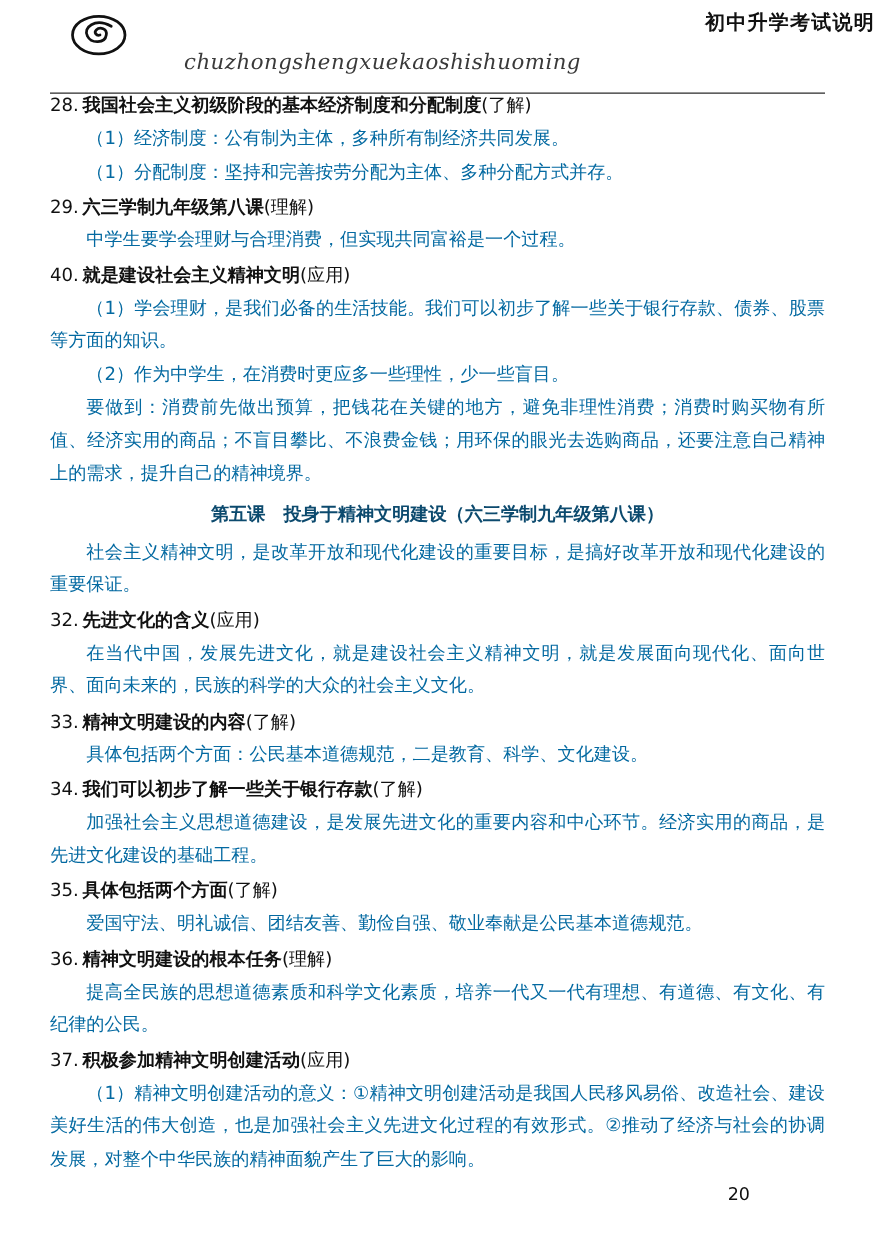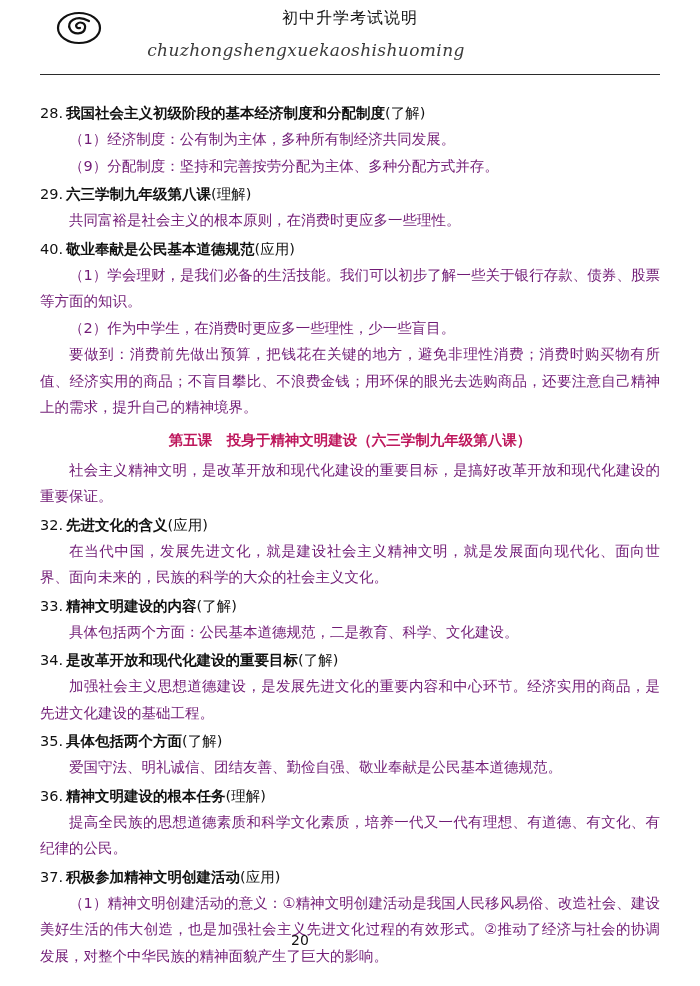--- a/index.html
+++ b/index.html
@@ -34,23 +34,23 @@
     width: 46px;
     height: 36px;
   }
   .logo svg { display: block; }
 
   .header-title {
     position: absolute;
     left: 0;
     top: 8px;
     width: 700px;
-    text-align: center;
+    text-align: right;
     font-size: 16px;
-    font-weight: normal;
+    font-weight: bold;
     letter-spacing: 1px;
     color: #111;
   }
   .header-city {
     position: absolute;
     left: 40px;
     top: 36px;
     font-size: 17px;
     font-weight: bold;
     font-style: italic;
@@ -75,21 +75,21 @@
     left: 40px;
     top: 74px;
     width: 620px;
     border-top: 1px solid #2b2b2b;
   }
 
   
   .content {
     position: absolute;
     left: 40px;
-    top: 100px;
+    top: 72px;
     width: 620px;
   }
   .item {
     margin-bottom: 2px;
   }
   .q-line {
     font-size: 14.5px;
     line-height: 26px;
     font-weight: bold;
     color: #111;
@@ -99,41 +99,41 @@
     display: inline-block;
     width: 26px;
     font-weight: normal;
   }
   .q-text { font-weight: bold; }
   .tag { font-weight: normal; }
 
   .p {
     font-size: 14.5px;
     line-height: 26.5px;
-    color: #701a75;
+    color: #0369a1;
     text-indent: 29px;
     margin: 0;
     text-align: justify;
   }
 
   .section-title {
     font-size: 14.5px;
     font-weight: bold;
     line-height: 30px;
     text-align: center;
     margin: 4px 0 2px 0;
-    color: #be185d;
+    color: #0c4a6e;
   }
 
   .footer {
     position: absolute;
     left: 0;
-    bottom: 38px;
+    bottom: 22px;
     width: 600px;
-    text-align: center;
+    text-align: right;
     font-size: 14px;
     color: #111;
   }
 </style>
 </head>
 <body>
 
 <div class="page">
 
   <div class="header">
@@ -148,33 +148,33 @@
     <div class="rule"></div>
   </div>
 
   <div class="content">
 
     <div class="item">
       <div class="q-line">
         <span class="q-num">28.</span><span class="q-text">我国社会主义初级阶段的基本经济制度和分配制度</span><span class="tag">(了解)</span>
       </div>
       <p class="p">（1）经济制度：公有制为主体，多种所有制经济共同发展。</p>
-      <p class="p">（9）分配制度：坚持和完善按劳分配为主体、多种分配方式并存。</p>
+      <p class="p">（1）分配制度：坚持和完善按劳分配为主体、多种分配方式并存。</p>
     </div>
 
     <div class="item">
       <div class="q-line">
         <span class="q-num">29.</span><span class="q-text">六三学制九年级第八课</span><span class="tag">(理解)</span>
       </div>
-      <p class="p">共同富裕是社会主义的根本原则，在消费时更应多一些理性。</p>
-    </div>
-
-    <div class="item">
-      <div class="q-line">
-        <span class="q-num">40.</span><span class="q-text">敬业奉献是公民基本道德规范</span><span class="tag">(应用)</span>
+      <p class="p">中学生要学会理财与合理消费，但实现共同富裕是一个过程。</p>
+    </div>
+
+    <div class="item">
+      <div class="q-line">
+        <span class="q-num">40.</span><span class="q-text">就是建设社会主义精神文明</span><span class="tag">(应用)</span>
       </div>
       <p class="p">（1）学会理财，是我们必备的生活技能。我们可以初步了解一些关于银行存款、债券、股票等方面的知识。</p>
       <p class="p">（2）作为中学生，在消费时更应多一些理性，少一些盲目。</p>
       <p class="p">要做到：消费前先做出预算，把钱花在关键的地方，避免非理性消费；消费时购买物有所值、经济实用的商品；不盲目攀比、不浪费金钱；用环保的眼光去选购商品，还要注意自己精神上的需求，提升自己的精神境界。</p>
     </div>
 
     <div class="section-title">第五课　投身于精神文明建设（六三学制九年级第八课）</div>
 
     <div class="item">
       <p class="p">社会主义精神文明，是改革开放和现代化建设的重要目标，是搞好改革开放和现代化建设的重要保证。</p>
@@ -189,21 +189,21 @@
 
     <div class="item">
       <div class="q-line">
         <span class="q-num">33.</span><span class="q-text">精神文明建设的内容</span><span class="tag">(了解)</span>
       </div>
       <p class="p">具体包括两个方面：公民基本道德规范，二是教育、科学、文化建设。</p>
     </div>
 
     <div class="item">
       <div class="q-line">
-        <span class="q-num">34.</span><span class="q-text">是改革开放和现代化建设的重要目标</span><span class="tag">(了解)</span>
+        <span class="q-num">34.</span><span class="q-text">我们可以初步了解一些关于银行存款</span><span class="tag">(了解)</span>
       </div>
       <p class="p">加强社会主义思想道德建设，是发展先进文化的重要内容和中心环节。经济实用的商品，是先进文化建设的基础工程。</p>
     </div>
 
     <div class="item">
       <div class="q-line">
         <span class="q-num">35.</span><span class="q-text">具体包括两个方面</span><span class="tag">(了解)</span>
       </div>
       <p class="p">爱国守法、明礼诚信、团结友善、勤俭自强、敬业奉献是公民基本道德规范。</p>
     </div>

